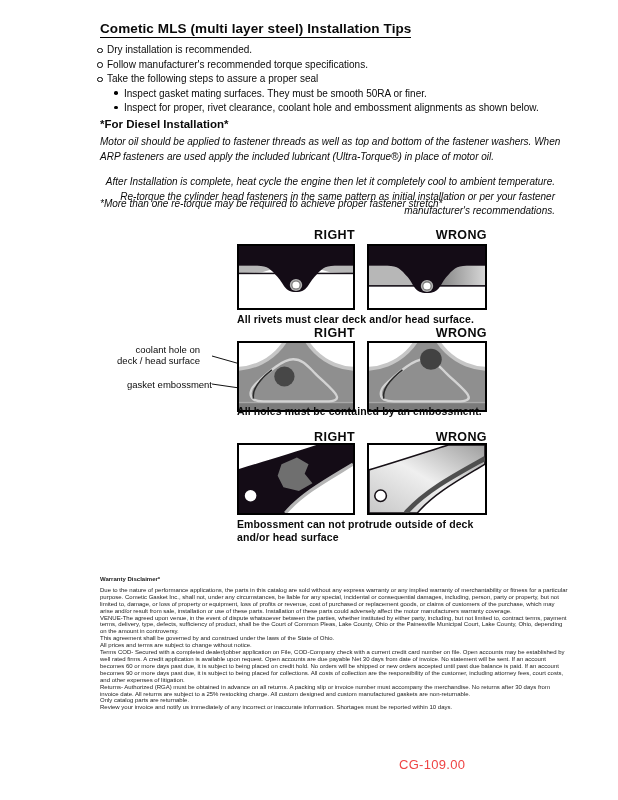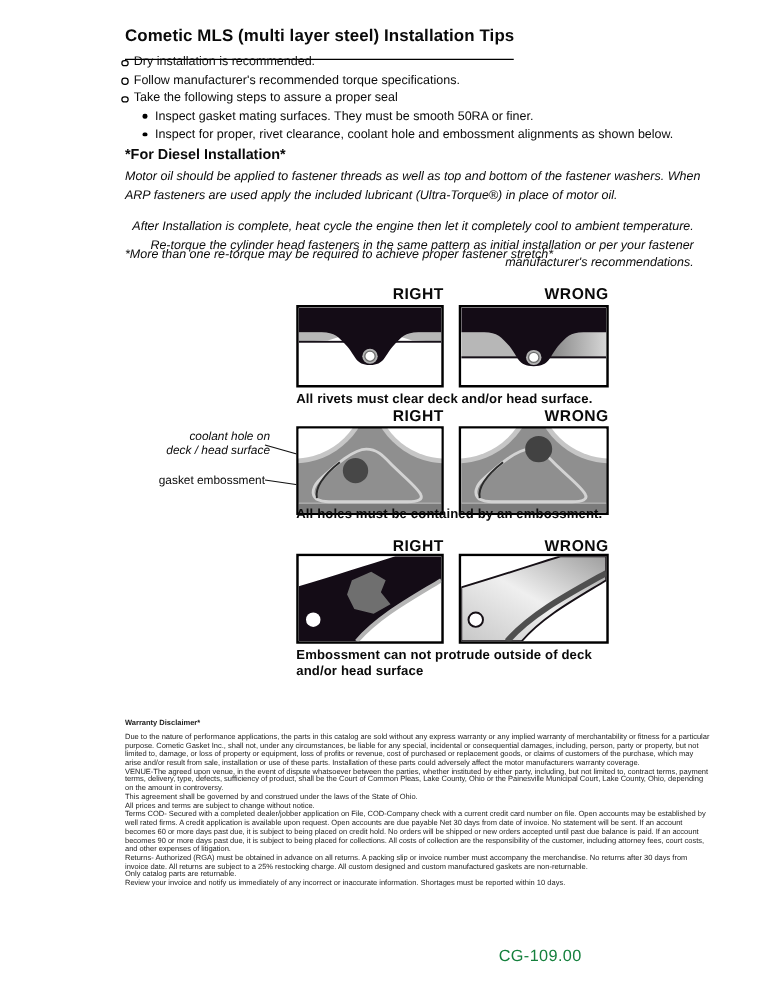--- a/index.html
+++ b/index.html
@@ -2,39 +2,39 @@
 <html><head>
 <meta charset="utf-8">
 <style>
   html,body{margin:0;padding:0;background:#ffffff;}
   .page{
     position:relative;width:618px;height:800px;background:#ffffff;overflow:hidden;
     font-family:"Liberation Sans", sans-serif;color:#0a0a0a;
   }
   .abs{position:absolute;}
   .doc-title{font-size:13.5px;font-weight:bold;letter-spacing:0.1px;}
-  .doc-title span{display:inline-block;border-bottom:1.6px solid #000;padding-bottom:11px;}
+  .doc-title span{display:inline-block;border-bottom:1.6px solid #000;padding-bottom:1px;}
   .bullets{font-size:10px;line-height:14.6px;width:475px;}
   .brow{display:flex;align-items:flex-start;}
   .brow .mark{width:10px;flex:0 0 10px;display:flex;justify-content:flex-start;padding-top:4.5px;}
   .hollow{width:3.5px;height:3.5px;border:1px solid #000;border-radius:50%;}
   .filled{width:3.6px;height:3.6px;background:#000;border-radius:50%;}
   .sub{margin-left:17px;}
   .h2{font-size:11.5px;font-weight:bold;}
   .body-p{font-size:10px;line-height:14.6px;font-style:italic;}
   .dlabel{font-size:12.5px;font-weight:700;letter-spacing:0.4px;text-align:right;}
   .dbox{box-sizing:border-box;border:2px solid #000;background:#fff;}
   .dbox svg{display:block;width:100%;height:100%;}
   .cap{font-size:10.5px;font-weight:bold;letter-spacing:0.1px;}
   .ann{font-size:9.5px;line-height:10.8px;text-align:right;}
   .legal{font-size:6px;line-height:6.9px;color:#1c1c1c;}
   .legal p{margin:0;}
   .legal .lh{font-weight:bold;margin-bottom:4px;}
   .mb5{margin-bottom:5px;} .mb6{margin-bottom:6px;}
-  .cgnum{font-size:13px;color:#15803d;letter-spacing:0.3px;}
+  .cgnum{font-size:13px;color:#ef4444;letter-spacing:0.3px;}
 </style>
 </head>
 <body>
 
 <div class="page">
 
   <div class="abs doc-title" style="left:100px;top:21px;">
     <span>Cometic MLS (multi layer steel) Installation Tips</span>
   </div>
 
@@ -105,21 +105,21 @@
       <path d="M0,0 H120 V21 H101 C90,21 87,25 80,33 C73,42 73,50 60,50 C47,50 47,42 40,33 C33,25 30,21 19,21 H0 Z" fill="#140c16"></path>
       <circle cx="60" cy="42.5" r="6.4" fill="#b2b2b2"></circle>
       <circle cx="60" cy="42.5" r="4.3" fill="#ffffff" stroke="#6e6e6e" stroke-width="1.1"></circle>
     </svg>
   </div>
   <div class="abs cap" style="left:237px;top:313px;">All rivets must clear deck and/or head surface.</div>
 
   <div class="abs dlabel" style="left:237px;top:326px;width:118px;">RIGHT</div>
   <div class="abs dlabel" style="left:367px;top:326px;width:120px;">WRONG</div>
 
-  <div class="abs ann" style="left:102px;top:345px;width:114px;font-style:italic;">
+  <div class="abs ann" style="left:86px;top:345px;width:114px;">
     <div>coolant hole on</div>
     <div>deck / head surface</div>
   </div>
   <div class="abs ann" style="left:98px;top:380px;width:114px;">gasket embossment</div>
 
   <svg class="abs" style="left:203px;top:350px;" width="100" height="46">
     <line x1="9" y1="6" x2="83" y2="27" stroke="#111" stroke-width="1"></line>
     <line x1="9" y1="34" x2="57" y2="41" stroke="#111" stroke-width="1"></line>
   </svg>
 

